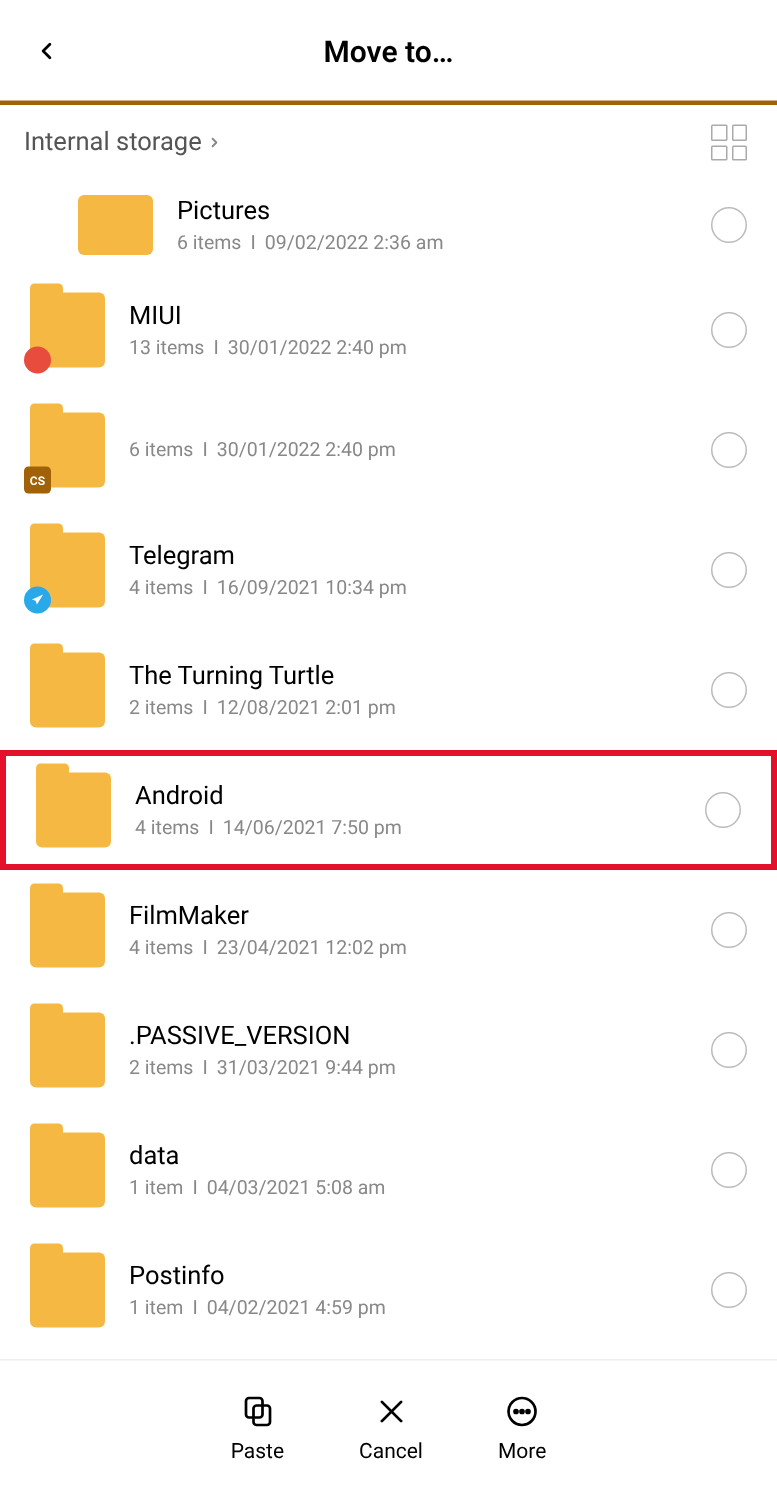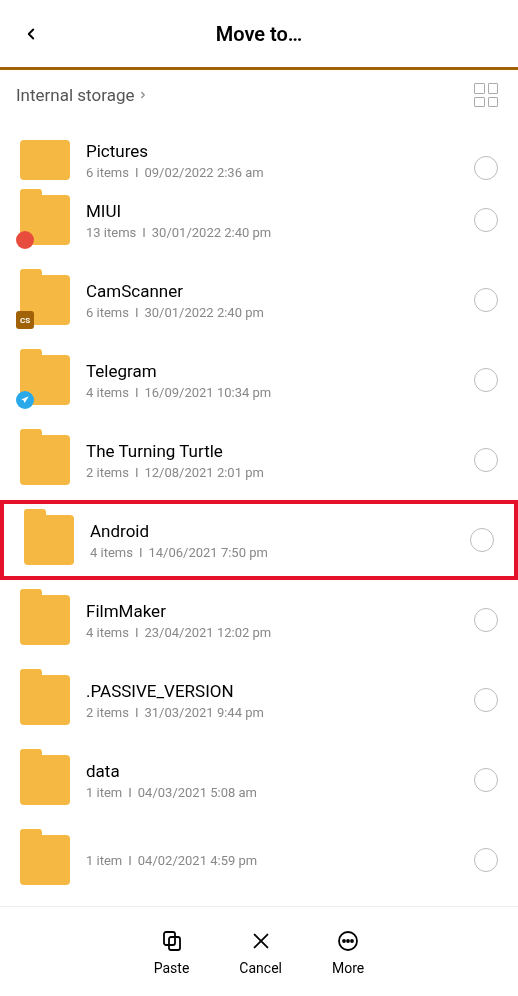--- a/index.html
+++ b/index.html
@@ -61,21 +61,21 @@
     left: 0; right: 0;
     overflow: hidden;
   }
   .folder-row {
     display: flex;
     align-items: center;
     height: 80px;
     padding: 0 20px;
     position: relative;
   }
-  .folder-row.cut-top { height: 60px; align-items: flex-end; padding-top: 0; }
+  .folder-row.cut-top { height: 60px; align-items: center; padding-top: 0; margin-left: 32px; }
   .folder-row.cut-top .folder-icon { height: 40px; margin-top: 0; }
   .folder-row.cut-top .folder-icon::before { display:none; }
   .folder-icon {
     width: 50px; height: 50px;
     background: #f5b943;
     border-radius: 4px;
     position: relative;
     flex-shrink: 0;
   }
   .folder-icon::before {
@@ -197,21 +197,20 @@
           <span>30/01/2022 2:40 pm</span>
         </div>
       </div>
       <div class="radio"></div>
     </div>
     <div class="folder-row">
       <div class="folder-icon">
         <div class="badge green">CS</div>
       </div>
       <div class="folder-info">
-        <div class="folder-name">CamScanner</div>
         <div class="folder-meta">
           <span>6 items</span>
           <span class="meta-sep">I</span>
           <span>30/01/2022 2:40 pm</span>
         </div>
       </div>
       <div class="radio"></div>
     </div>
     <div class="folder-row">
       <div class="folder-icon">
@@ -287,20 +286,21 @@
           <span>1 item</span>
           <span class="meta-sep">I</span>
           <span>04/03/2021 5:08 am</span>
         </div>
       </div>
       <div class="radio"></div>
     </div>
     <div class="folder-row">
       <div class="folder-icon"></div>
       <div class="folder-info">
+        <div class="folder-name">Postinfo</div>
         <div class="folder-meta">
           <span>1 item</span>
           <span class="meta-sep">I</span>
           <span>04/02/2021 4:59 pm</span>
         </div>
       </div>
       <div class="radio"></div>
     </div>
   </div>
 

